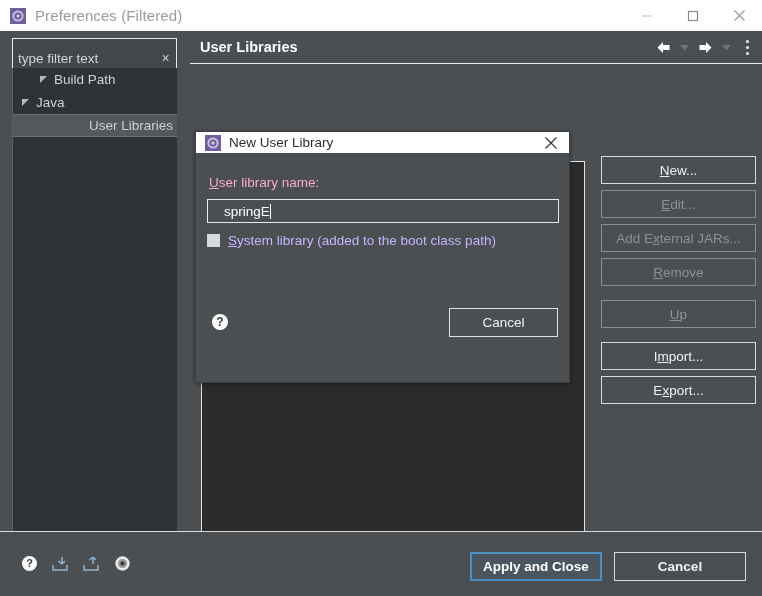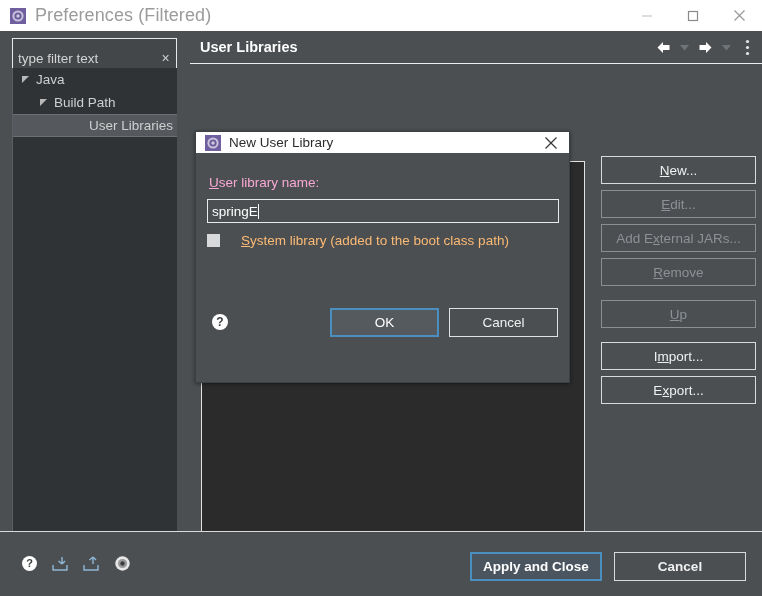--- a/index.html
+++ b/index.html
@@ -22,21 +22,21 @@
     display: flex; align-items: center;
   }
   .tb-icon {
     width: 16px; height: 16px; margin-left: 10px; margin-right: 9px;
     position: relative; flex: none;
   }
   .gear-glyph {
     width: 16px; height: 16px; display: block;
   }
   .tb-title {
-    font-size: 18px; color: #9b9b9b; letter-spacing: .1px;
+    font-size: 15px; color: #9b9b9b; letter-spacing: .1px;
     white-space: nowrap;
   }
   .tb-spacer { flex: 1; }
   .win-btn {
     width: 46px; height: 31px; display: flex; align-items: center; justify-content: center;
     color: #b9b9b9;
   }
   .win-btn svg { display: block; }
 
   
@@ -175,36 +175,36 @@
     color: #3a3a3a;
   }
   .dlg-body { position: relative; height: 223px; }
   .dlg-label {
     position: absolute; left: 13px; top: 22px;
     font-size: 13.5px; color: #f9a8d4; text-align: center;
   }
   .dlg-input {
     position: absolute; left: 11px; top: 46px; width: 352px; height: 24px;
     background: #4b4f52; border: 1px solid #eaeaea;
-    display: flex; align-items: center;
+    display: flex; align-items: center; padding-left: 12px;
   }
   .dlg-input .val {
     font-size: 13.5px; color: #ffffff; padding-left: 4px; white-space: nowrap;
   }
   .caret {
     width: 1px; height: 15px; background: #ffffff; margin-left: 0px;
   }
   .dlg-check {
     position: absolute; left: 11px; top: 80px;
     display: flex; align-items: center; gap: 8px;
   }
   .cbox {
     width: 13px; height: 13px; background: #d7d9db; border: 1px solid #d7d9db;
   }
-  .cb-label { font-size: 13.5px; color: #fdba74; white-space: nowrap; margin-left: 13px; }
+  .cb-label { font-size: 13.5px; color: #c4b5fd; white-space: nowrap; }
   .dlg-help {
     position: absolute; left: 15px; top: 160px; width: 18px; height: 18px;
   }
   .dlg-actions {
     position: absolute; right: 11px; top: 155px;
     display: flex; gap: 10px;
   }
   .dlg-ok {
     width: 109px; height: 29px; background: #555a5e; border: 2px solid #4a8fbf;
     color: #ffffff; font-size: 13.5px;
@@ -253,36 +253,36 @@
   </div>
 
   <div class="left-panel">
     <div class="filter-wrap">
       <div class="filter-text">type filter text</div>
       <div class="filter-clear">×</div>
     </div>
 
     <div class="tree">
 
+      <div class="tree-row" style="padding-left:24px;">
+        <span class="tw">
+          <svg width="8" height="8" viewBox="0 0 8 8">
+              <path d="M0 0 L7 0 L0 7 Z" fill="#b9b9b9"></path>
+            </svg>
+        </span>
+        <span style="margin-left:4px;">Build Path</span>
+      </div>
+
       <div class="tree-row" style="padding-left:6px;">
         <span class="tw">
           <svg width="8" height="8" viewBox="0 0 8 8">
               <path d="M0 0 L7 0 L0 7 Z" fill="#b9b9b9"></path>
             </svg>
         </span>
         <span style="margin-left:4px;">Java</span>
-      </div>
-
-      <div class="tree-row" style="padding-left:24px;">
-        <span class="tw">
-          <svg width="8" height="8" viewBox="0 0 8 8">
-              <path d="M0 0 L7 0 L0 7 Z" fill="#b9b9b9"></path>
-            </svg>
-        </span>
-        <span style="margin-left:4px;">Build Path</span>
       </div>
 
       <div class="tree-row selected">
         <span>User Libraries</span>
       </div>
     </div>
   </div>
 
   <div class="right-panel">
     <div class="rp-header">
@@ -401,19 +401,18 @@
       </div>
 
       <div class="dlg-help">
         <svg width="18" height="18" viewBox="0 0 18 18">
           <circle cx="9" cy="9" r="8" fill="#ffffff"></circle>
           <text x="9" y="13" font-size="12" font-family="Liberation Sans, sans-serif" font-weight="bold" text-anchor="middle" fill="#3a3d40">?</text>
         </svg>
       </div>
 
       <div class="dlg-actions">
-        <div class="dlg-ok">OK</div>
         <div class="dlg-cancel">Cancel</div>
       </div>
     </div>
   </div>
 
 </div>
 
 </body></html>

